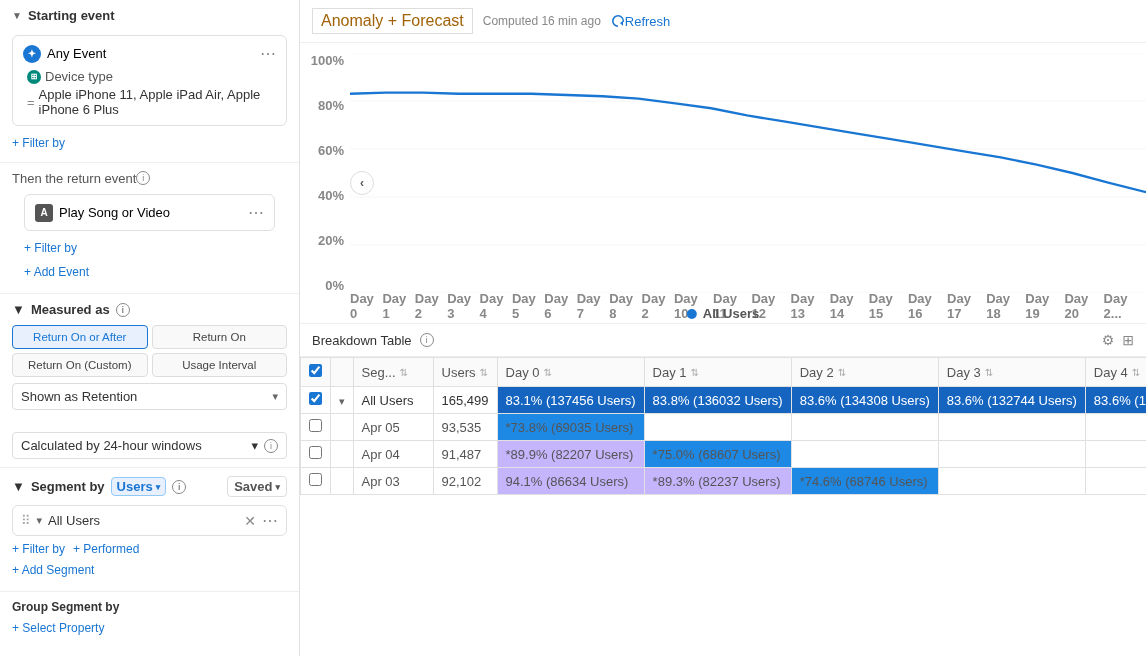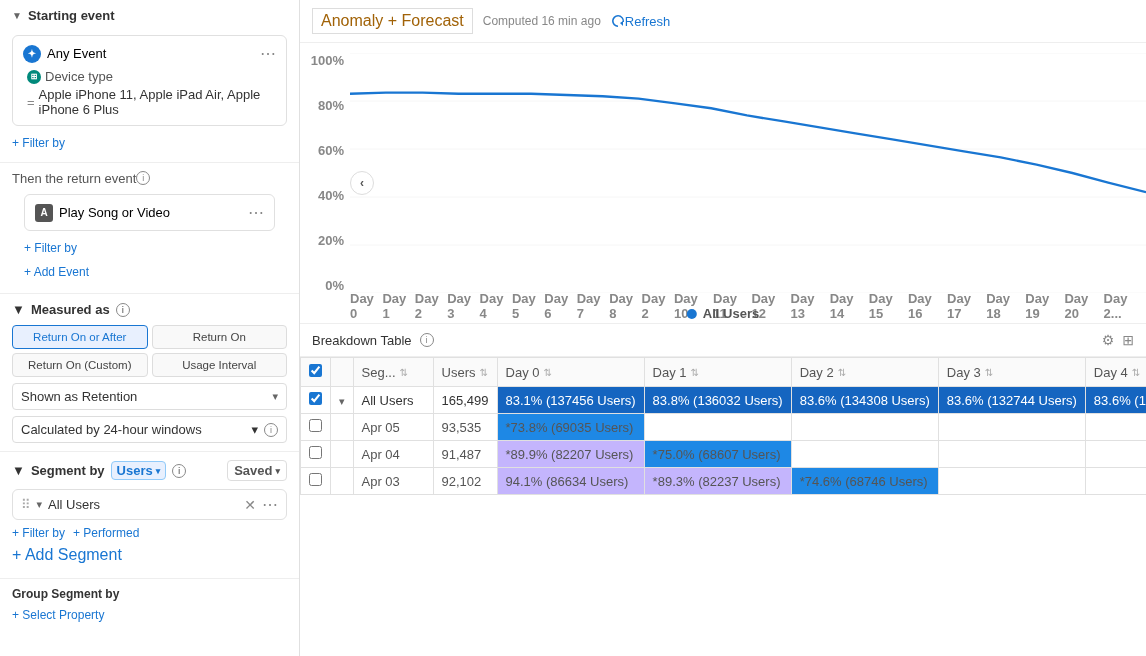--- a/index.html
+++ b/index.html
@@ -160,21 +160,21 @@
 
     .dropdown-row {
       display: flex;
       align-items: center;
       border: 1px solid #ddd;
       border-radius: 4px;
       padding: 5px 8px;
       cursor: pointer;
       color: #333;
       justify-content: space-between;
-      margin-bottom: 6px;
+      margin-bottom: 22px;
       background: #fff;
     }
     .dropdown-row .chevdown { color: #666; font-size: 11px; }
 
     .calc-row {
       display: flex;
       align-items: center;
       border: 1px solid #ddd;
       border-radius: 4px;
       padding: 5px 8px;
@@ -248,21 +248,21 @@
       margin-bottom: 6px;
     }
     .filter-tag {
       color: #1976d2;
       font-size: 12px;
       cursor: pointer;
     }
 
     .add-segment-btn {
       color: #1976d2;
-      font-size: 16px;
+      font-size: 12px;
       cursor: pointer;
       display: inline-block;
       margin-bottom: 6px;
     }
 
     
     .group-section {
       padding: 8px 12px;
     }
     .group-header {

